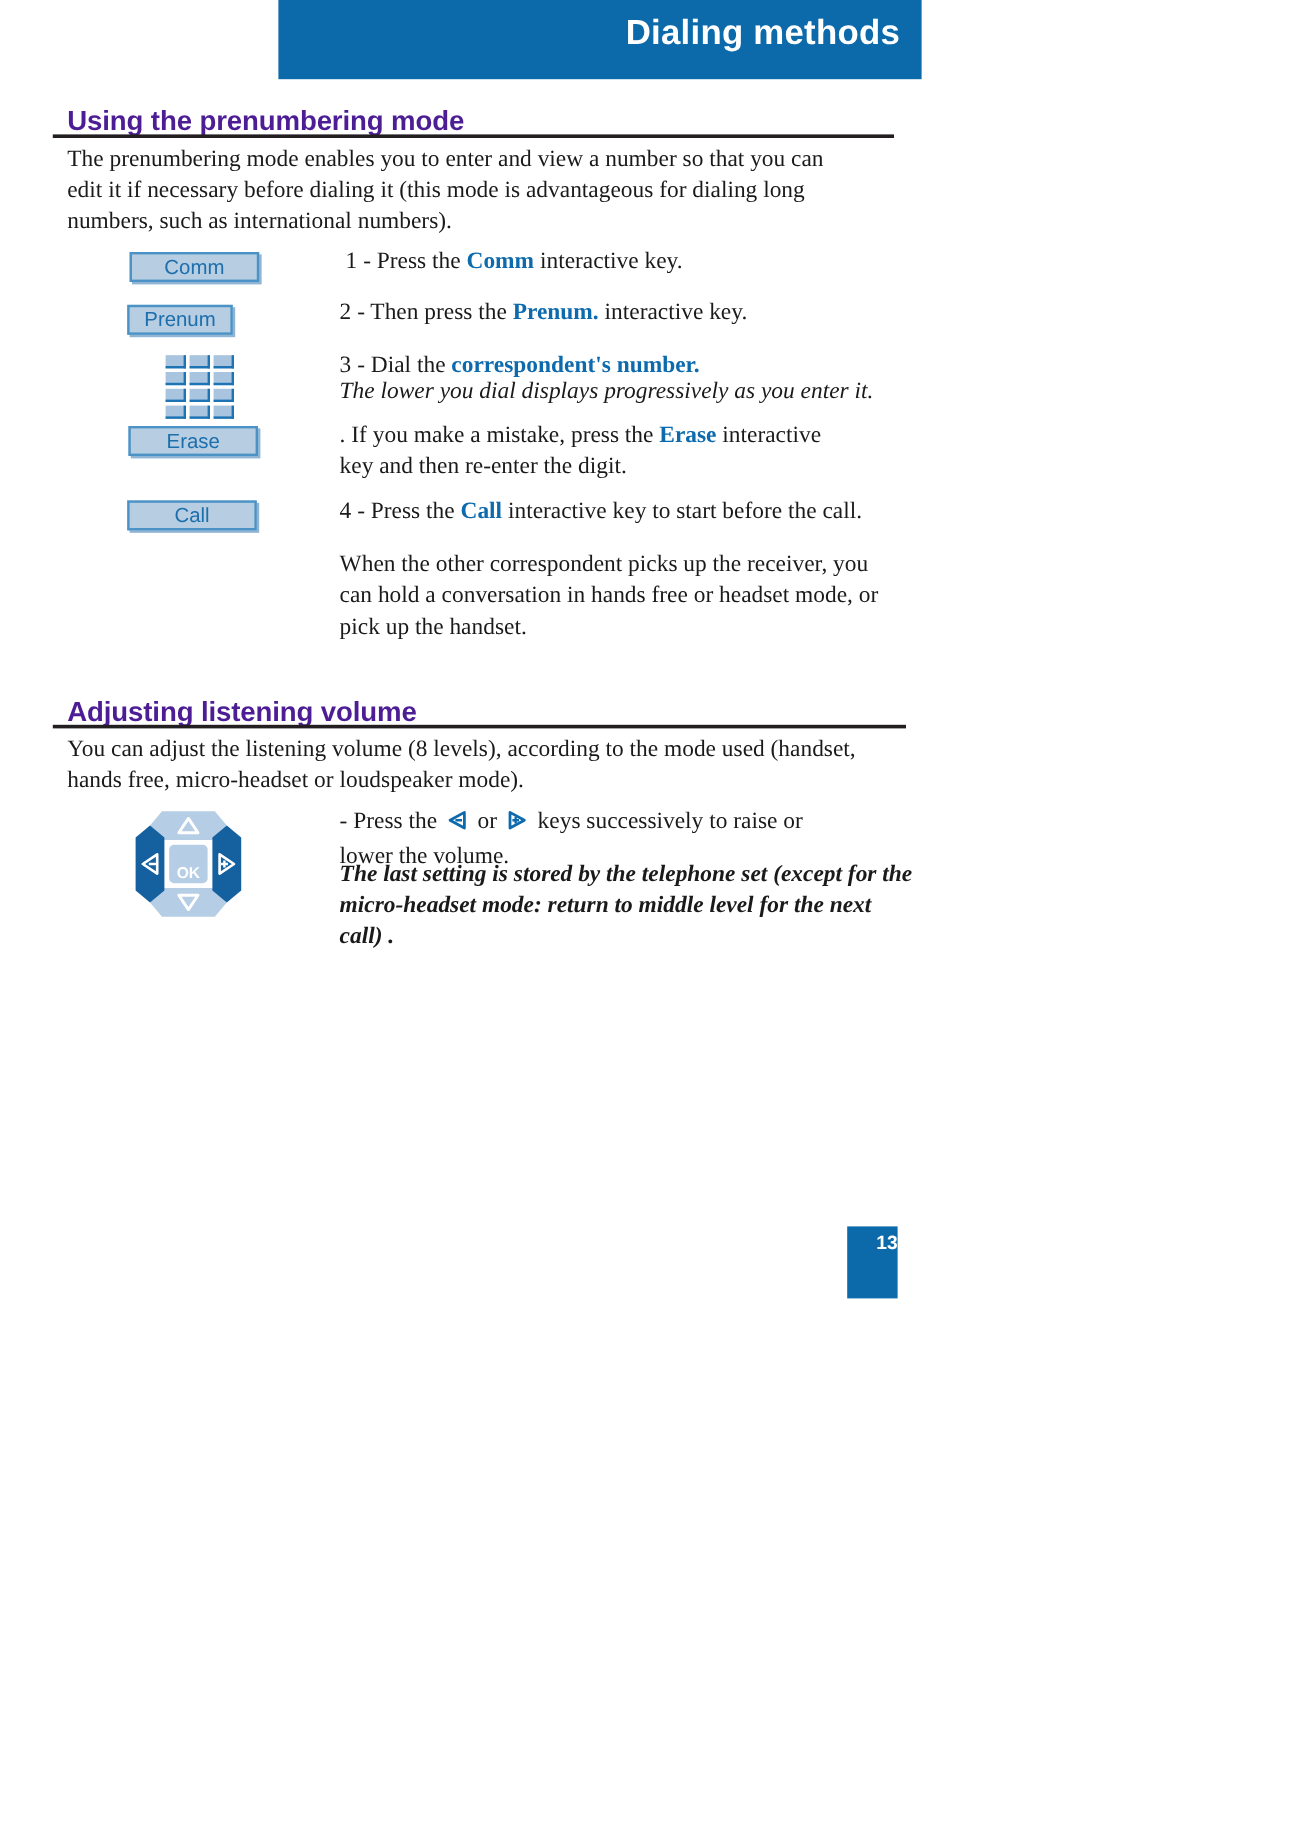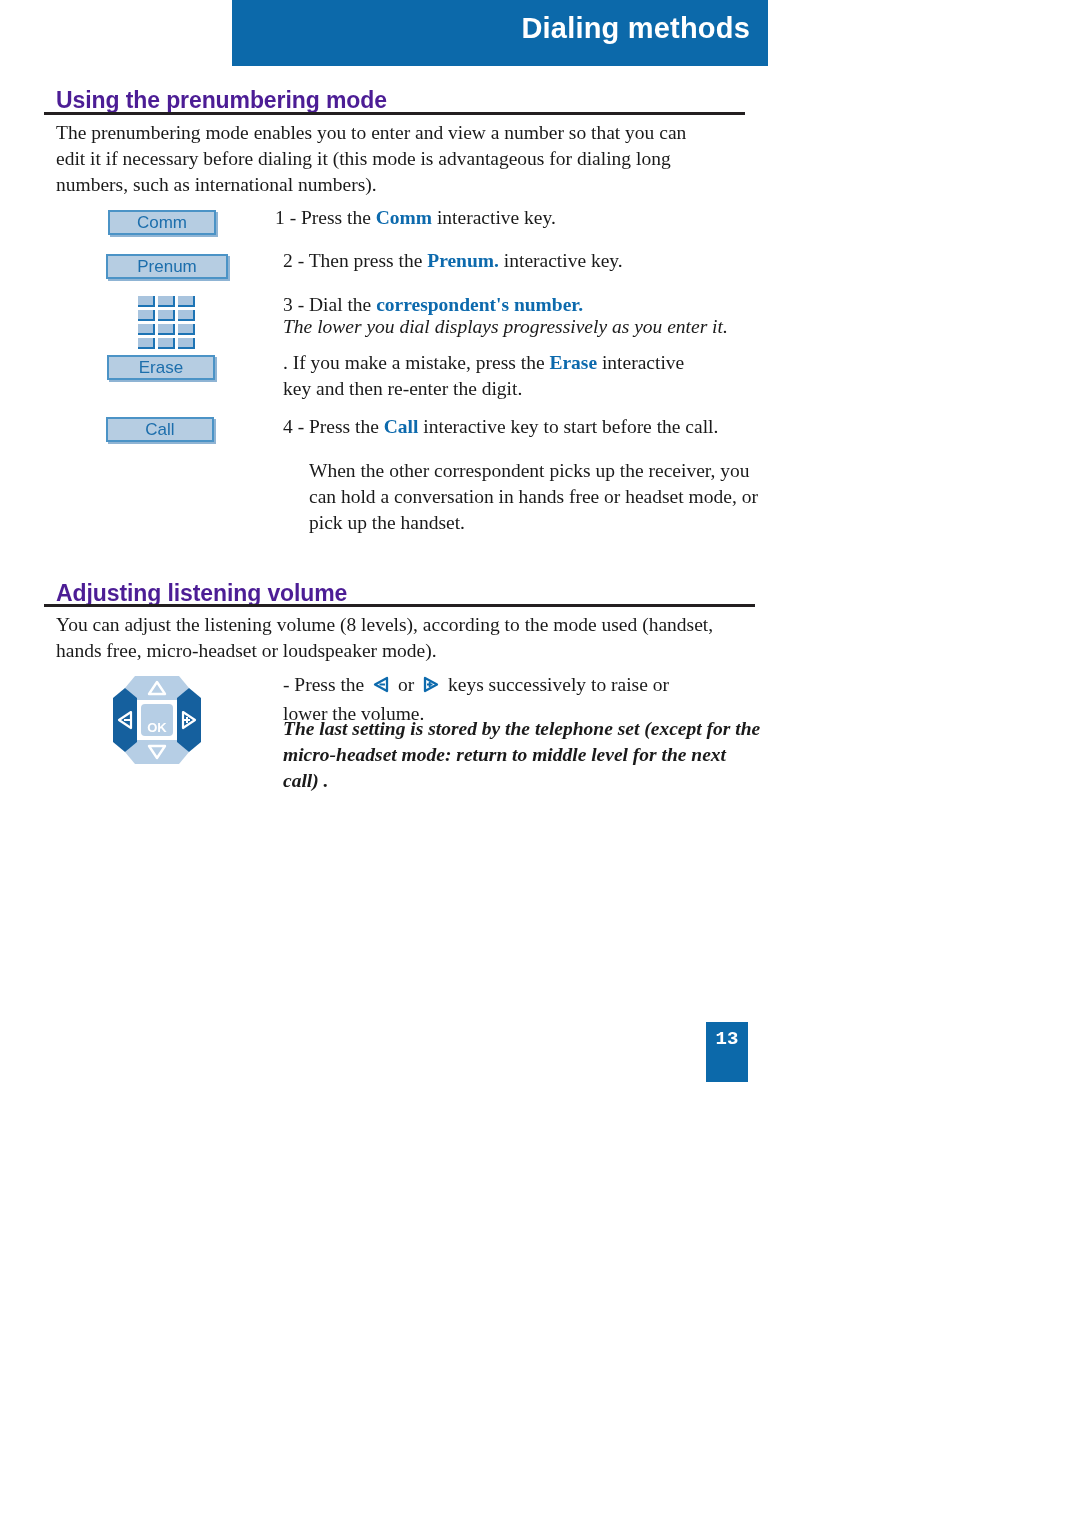--- a/index.html
+++ b/index.html
@@ -129,86 +129,86 @@
     top: 1022px;
     width: 42px;
     height: 60px;
     background: #0C69AA;
   }
   .page-number-text {
     position: absolute;
     top: 6px;
     left: 0;
     width: 100%;
-    text-align: center;
+    text-align: right;
     color: #ffffff;
-    font-family: Liberation Mono, monospace;
-    font-weight: bold;
-    font-size: 19px;
+    font-family: Liberation Sans, sans-serif;
+    font-weight: bold;
+    font-size: 16px;
   }
 </style>
 </head>
 <body>
 
 <div class="page">
 
   <div class="header-banner">
     <div class="header-title">Dialing methods</div>
   </div>
 
   <div class="section-heading" style="left:56px; top:87px;">Using the prenumbering mode</div>
   <div class="heading-rule" style="left:44px; top:112px; width:701px;"></div>
 
   <div class="body-text" style="left:56px; top:120px; width:660px;">The prenumbering mode enables you to enter and view a number so that you can edit it if necessary before dialing it (this mode is advantageous for dialing long numbers, such as international numbers).</div>
 
   <div class="softkey" style="left:108px; top:210px; width:108px; height:25px;">Comm</div>
 
-  <div class="softkey" style="left:106px; top:254px; width:122px; height:25px;">Prenum</div>
+  <div class="softkey" style="left:106px; top:254px; width:88px; height:25px;">Prenum</div>
 
   <div class="keypad-icon" style="left:138px; top:296px;">
     <div class="keypad-key"></div>
     <div class="keypad-key"></div>
     <div class="keypad-key"></div>
     <div class="keypad-key"></div>
     <div class="keypad-key"></div>
     <div class="keypad-key"></div>
     <div class="keypad-key"></div>
     <div class="keypad-key"></div>
     <div class="keypad-key"></div>
     <div class="keypad-key"></div>
     <div class="keypad-key"></div>
     <div class="keypad-key"></div>
   </div>
 
   <div class="softkey" style="left:107px; top:355px; width:108px; height:25px;">Erase</div>
 
   <div class="softkey" style="left:106px; top:417px; width:108px; height:25px;">Call</div>
 
-  <div class="body-text narrow" style="left:275px; top:205px;">
+  <div class="body-text narrow" style="left:288px; top:205px;">
     <span>1 - Press the </span><span class="blue-bold">Comm</span><span> interactive key.</span>
   </div>
 
   <div class="body-text narrow" style="left:283px; top:248px;">
     <span>2 - Then press the </span><span class="blue-bold">Prenum.</span><span> interactive key.</span>
   </div>
 
   <div class="body-text narrow" style="left:283px; top:292px;">
     <span>3 - Dial the </span><span class="blue-bold">correspondent's number.</span>
   </div>
   <div class="body-text ital" style="left:283px; top:314px; width:470px;">The lower you dial displays progressively as you enter it.</div>
 
   <div class="body-text" style="left:283px; top:350px; width:430px;">
     <span>. If you make a mistake, press the </span><span class="blue-bold">Erase</span><span> interactive key and then re-enter the digit.</span>
   </div>
 
   <div class="body-text narrow" style="left:283px; top:414px;">
     <span>4 - Press the </span><span class="blue-bold">Call</span><span> interactive key to start before the call.</span>
   </div>
 
-  <div class="body-text" style="left:283px; top:458px; width:460px;margin-left:26px;">When the other correspondent picks up the receiver, you can hold a conversation in hands free or headset mode, or pick up the handset.</div>
+  <div class="body-text" style="left:283px; top:458px; width:460px;">When the other correspondent picks up the receiver, you can hold a conversation in hands free or headset mode, or pick up the handset.</div>
 
   <div class="section-heading" style="left:56px; top:580px;">Adjusting listening volume</div>
   <div class="heading-rule" style="left:44px; top:604px; width:711px;"></div>
 
   <div class="body-text" style="left:56px; top:612px; width:680px;">You can adjust the listening volume (8 levels), according to the mode used (handset, hands free, micro-headset or loudspeaker mode).</div>
 
   <div class="navpad" style="left:105px; top:668px;">
     <svg width="104" height="104" viewBox="0 0 104 104" xmlns="http://www.w3.org/2000/svg">
 
       <g>

